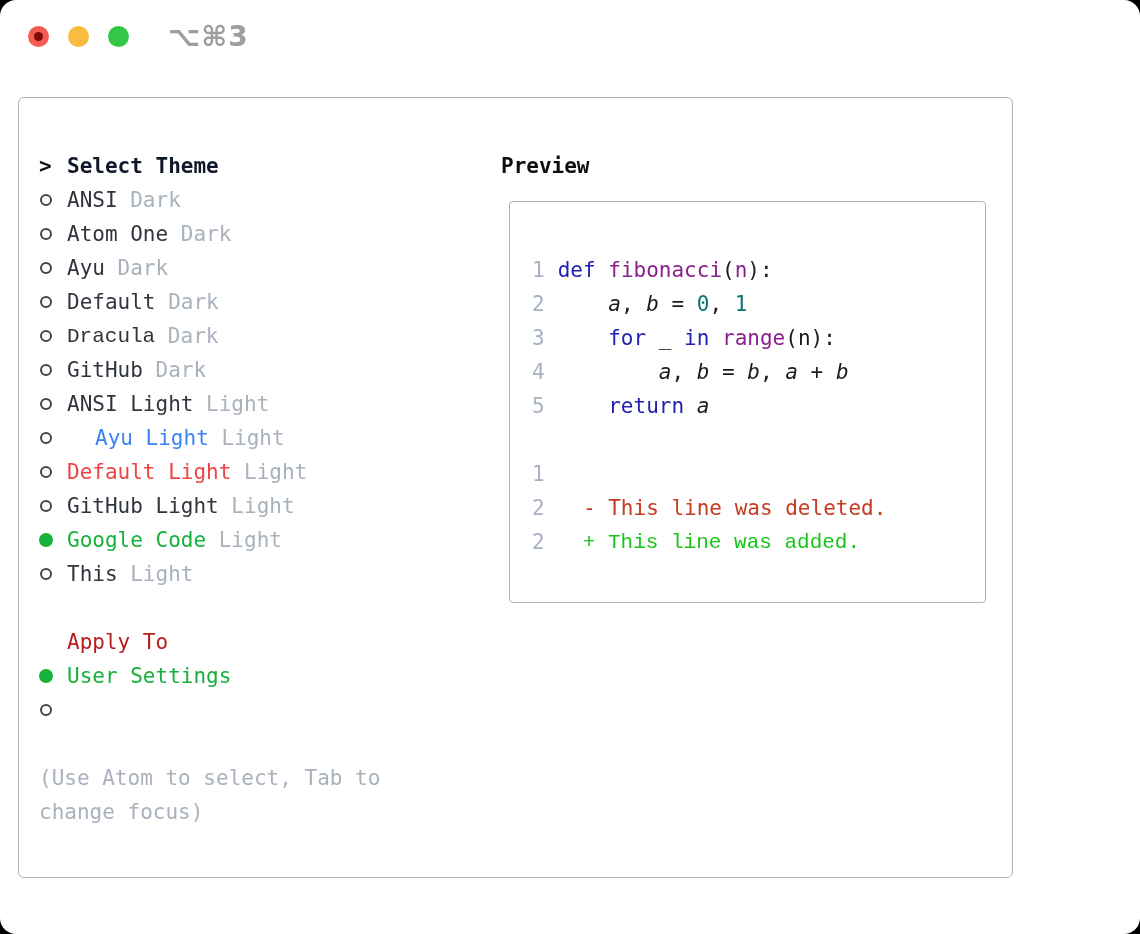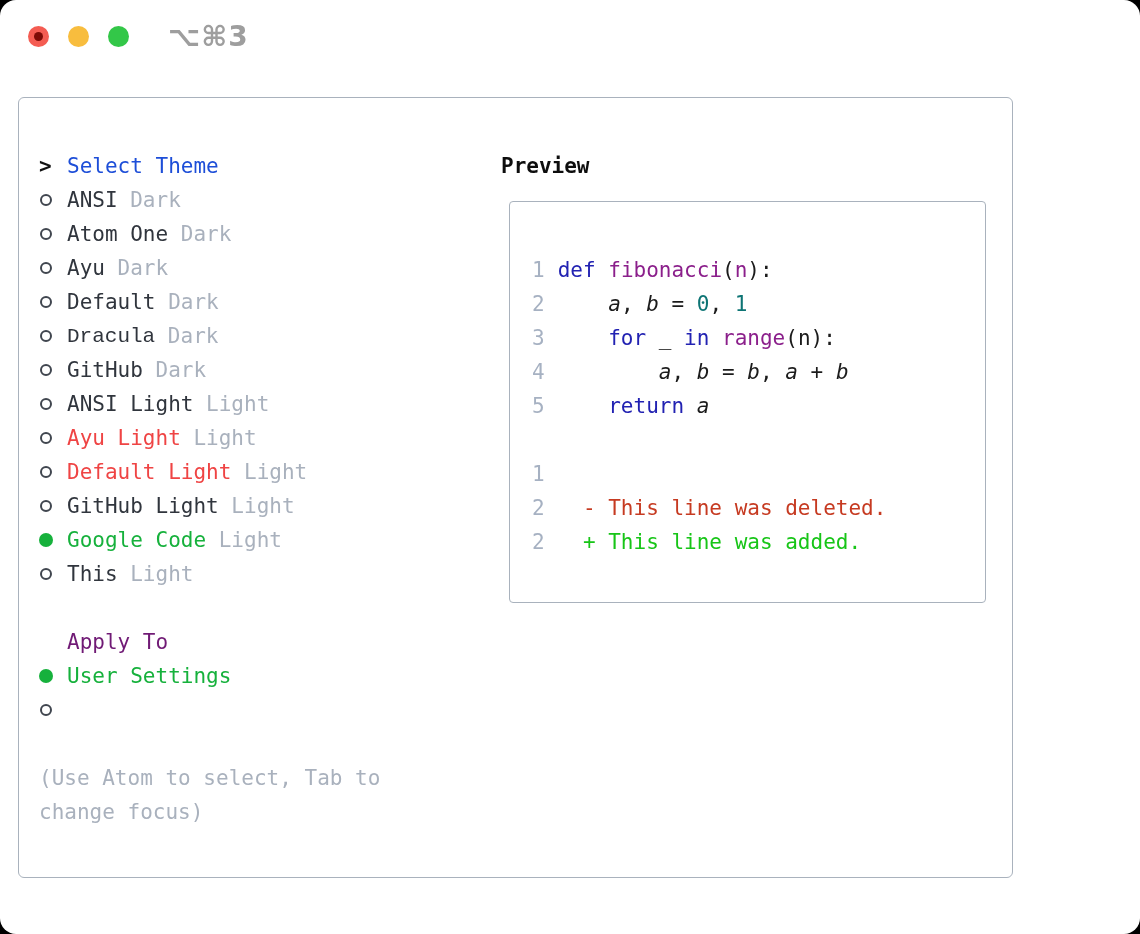--- a/index.html
+++ b/index.html
@@ -32,21 +32,21 @@
     position:absolute;left:18px;top:97px;width:995px;height:781px;
     border:1.5px solid #a9b2bd;border-radius:6px;background:#fff;
     box-sizing:border-box;
   }
   .leftcol{position:absolute;left:20px;top:51px;}
   .row{display:flex;align-items:center;height:34px;font-size:21px;color:#30353d;white-space:pre;}
   .row .marker{width:28px;display:flex;align-items:center;flex:0 0 28px;}
   .chevron{font-weight:bold;color:#111;font-size:21px;}
   .circle{width:12px;height:12px;border:2px solid #40464f;border-radius:50%;box-sizing:border-box;margin-left:1px;}
   .circle.sel{width:14px;height:14px;border:none;margin-left:0;}
-  .hdr{font-weight:normal;color:#1d4ed8;}
+  .hdr{font-weight:bold;color:#0f172a;}
   .variant{color:#a9b1bd;}
   .spacer{height:34px;}
   .hint{font-size:21px;line-height:34px;color:#a9b1bd;white-space:pre;}
   
   .preview-title{position:absolute;left:482px;top:51px;height:34px;display:flex;align-items:center;
     font-size:21px;font-weight:bold;color:#0d0d0d;}
   .preview-box{
     position:absolute;left:490px;top:103px;width:477px;height:402px;
     border:1.5px solid #a9b2bd;border-radius:4px;box-sizing:border-box;
     padding:51px 0 0 22px;overflow:hidden;
@@ -77,30 +77,30 @@
         <span class="hdr">Select Theme</span>
       </div>
       <div id="themes-container">
           <div class="row"><span class="marker"><span class="circle"></span></span><span style="color: rgb(48, 53, 61);">ANSI</span><span class="variant" style="color: rgb(169, 177, 189);"> Dark</span></div>
           <div class="row"><span class="marker"><span class="circle"></span></span><span style="color: rgb(48, 53, 61);">Atom One</span><span class="variant" style="color: rgb(169, 177, 189);"> Dark</span></div>
           <div class="row"><span class="marker"><span class="circle"></span></span><span style="color: rgb(48, 53, 61);">Ayu</span><span class="variant" style="color: rgb(169, 177, 189);"> Dark</span></div>
           <div class="row"><span class="marker"><span class="circle"></span></span><span style="color: rgb(48, 53, 61);">Default</span><span class="variant" style="color: rgb(169, 177, 189);"> Dark</span></div>
           <div class="row"><span class="marker"><span class="circle"></span></span><span style="color: rgb(48, 53, 61); font-family: Liberation Mono, monospace;">Dracula</span><span class="variant" style="color: rgb(169, 177, 189);"> Dark</span></div>
           <div class="row"><span class="marker"><span class="circle"></span></span><span style="color: rgb(48, 53, 61);">GitHub</span><span class="variant" style="color: rgb(169, 177, 189);"> Dark</span></div>
           <div class="row"><span class="marker"><span class="circle"></span></span><span style="color: rgb(48, 53, 61);">ANSI Light</span><span class="variant" style="color: rgb(169, 177, 189);"> Light</span></div>
-          <div class="row"><span class="marker"><span class="circle"></span></span><span style="color: #ef4444;">Ayu Light</span><span class="variant" style="color: rgb(169, 177, 189);"> Light</span></div>
+          <div class="row"><span class="marker"><span class="circle"></span></span><span style="color: #3b82f6; margin-left: 28px;">Ayu Light</span><span class="variant" style="color: rgb(169, 177, 189);"> Light</span></div>
           <div class="row"><span class="marker"><span class="circle"></span></span><span style="color: #ef4444;">Default Light</span><span class="variant" style="color: rgb(169, 177, 189);"> Light</span></div>
           <div class="row"><span class="marker"><span class="circle"></span></span><span style="color: rgb(48, 53, 61);">GitHub Light</span><span class="variant" style="color: rgb(169, 177, 189);"> Light</span></div>
           <div class="row"><span class="marker"><span class="circle sel" style="background: rgb(22, 177, 60);"></span></span><span style="color: rgb(22, 177, 60);">Google Code</span><span class="variant" style="color: rgb(169, 177, 189);"> Light</span></div>
           <div class="row"><span class="marker"><span class="circle"></span></span><span style="color: rgb(48, 53, 61);">This</span><span class="variant" style="color: rgb(169, 177, 189);"> Light</span></div>
         </div>
       <div class="spacer"></div>
       <div class="row">
         <span class="marker"></span>
-        <span style="color:#701a75">Apply To</span>
+        <span style="color:#b91c1c">Apply To</span>
       </div>
       <div id="apply-container">
           <div class="row"><span class="marker"><span class="circle sel" style="background: rgb(22, 177, 60);"></span></span><span style="color: rgb(22, 177, 60);">User Settings</span></div>
           <div class="row"><span class="marker"><span class="circle"></span></span></div>
         </div>
       <div class="spacer"></div>
       <div class="hint">(Use Atom to select, Tab to</div>
       <div class="hint">change focus)</div>
     </div>
 
@@ -109,18 +109,18 @@
     <div class="preview-box">
       <div id="code-container">
           <div class="codeline"><span class="ln" style="color: rgb(166, 177, 194);">1</span><span style="color: rgb(27, 27, 27);"> </span><span style="color: rgb(34, 34, 178);">def</span><span style="color: rgb(27, 27, 27);"> </span><span style="color: rgb(139, 31, 139);">fibonacci</span><span style="color: rgb(27, 27, 27);">(</span><span style="color: rgb(139, 31, 139);">n</span><span style="color: rgb(27, 27, 27);">):</span></div>
           <div class="codeline"><span class="ln" style="color: rgb(166, 177, 194);">2</span><span style="color: rgb(27, 27, 27);">     </span><span class="tok-va" style="color: rgb(27, 27, 27);">a</span><span style="color: rgb(27, 27, 27);">, </span><span class="tok-va" style="color: rgb(27, 27, 27);">b</span><span style="color: rgb(27, 27, 27);"> = </span><span style="color: rgb(13, 116, 116);">0</span><span style="color: rgb(27, 27, 27);">, </span><span style="color: rgb(13, 116, 116);">1</span></div>
           <div class="codeline"><span class="ln" style="color: rgb(166, 177, 194);">3</span><span style="color: rgb(27, 27, 27);">     </span><span style="color: rgb(34, 34, 178);">for</span><span style="color: rgb(27, 27, 27);"> _ </span><span style="color: rgb(34, 34, 178);">in</span><span style="color: rgb(27, 27, 27);"> </span><span style="color: rgb(139, 31, 139);">range</span><span style="color: rgb(27, 27, 27);">(n):</span></div>
           <div class="codeline"><span class="ln" style="color: rgb(166, 177, 194);">4</span><span style="color: rgb(27, 27, 27);">         </span><span class="tok-va" style="color: rgb(27, 27, 27);">a</span><span style="color: rgb(27, 27, 27);">, </span><span class="tok-va" style="color: rgb(27, 27, 27);">b</span><span style="color: rgb(27, 27, 27);"> = </span><span class="tok-va" style="color: rgb(27, 27, 27);">b</span><span style="color: rgb(27, 27, 27);">, </span><span class="tok-va" style="color: rgb(27, 27, 27);">a</span><span style="color: rgb(27, 27, 27);"> + </span><span class="tok-va" style="color: rgb(27, 27, 27);">b</span></div>
           <div class="codeline"><span class="ln" style="color: rgb(166, 177, 194);">5</span><span style="color: rgb(27, 27, 27);">     </span><span style="color: rgb(34, 34, 178);">return</span><span style="color: rgb(27, 27, 27);"> </span><span class="tok-va" style="color: rgb(27, 27, 27);">a</span></div>
           <div class="codeline"><span class="ln" style="color: rgb(166, 177, 194);"></span></div>
           <div class="codeline"><span class="ln" style="color: rgb(166, 177, 194);">1</span></div>
           <div class="codeline"><span class="ln" style="color: rgb(166, 177, 194);">2</span><span style="color: rgb(198, 58, 33);">   - This line was deleted.</span></div>
-          <div class="codeline"><span class="ln" style="color: rgb(166, 177, 194);">2</span><span style="color: rgb(23, 197, 23);">   + This line was added.</span></div>
+          <div class="codeline"><span class="ln" style="color: rgb(166, 177, 194);">2</span><span style="color: rgb(23, 197, 23); font-family: Liberation Mono, monospace;">   + This line was added.</span></div>
         </div>
     </div>
 
   </div>
 </div>
 
 </body></html>

